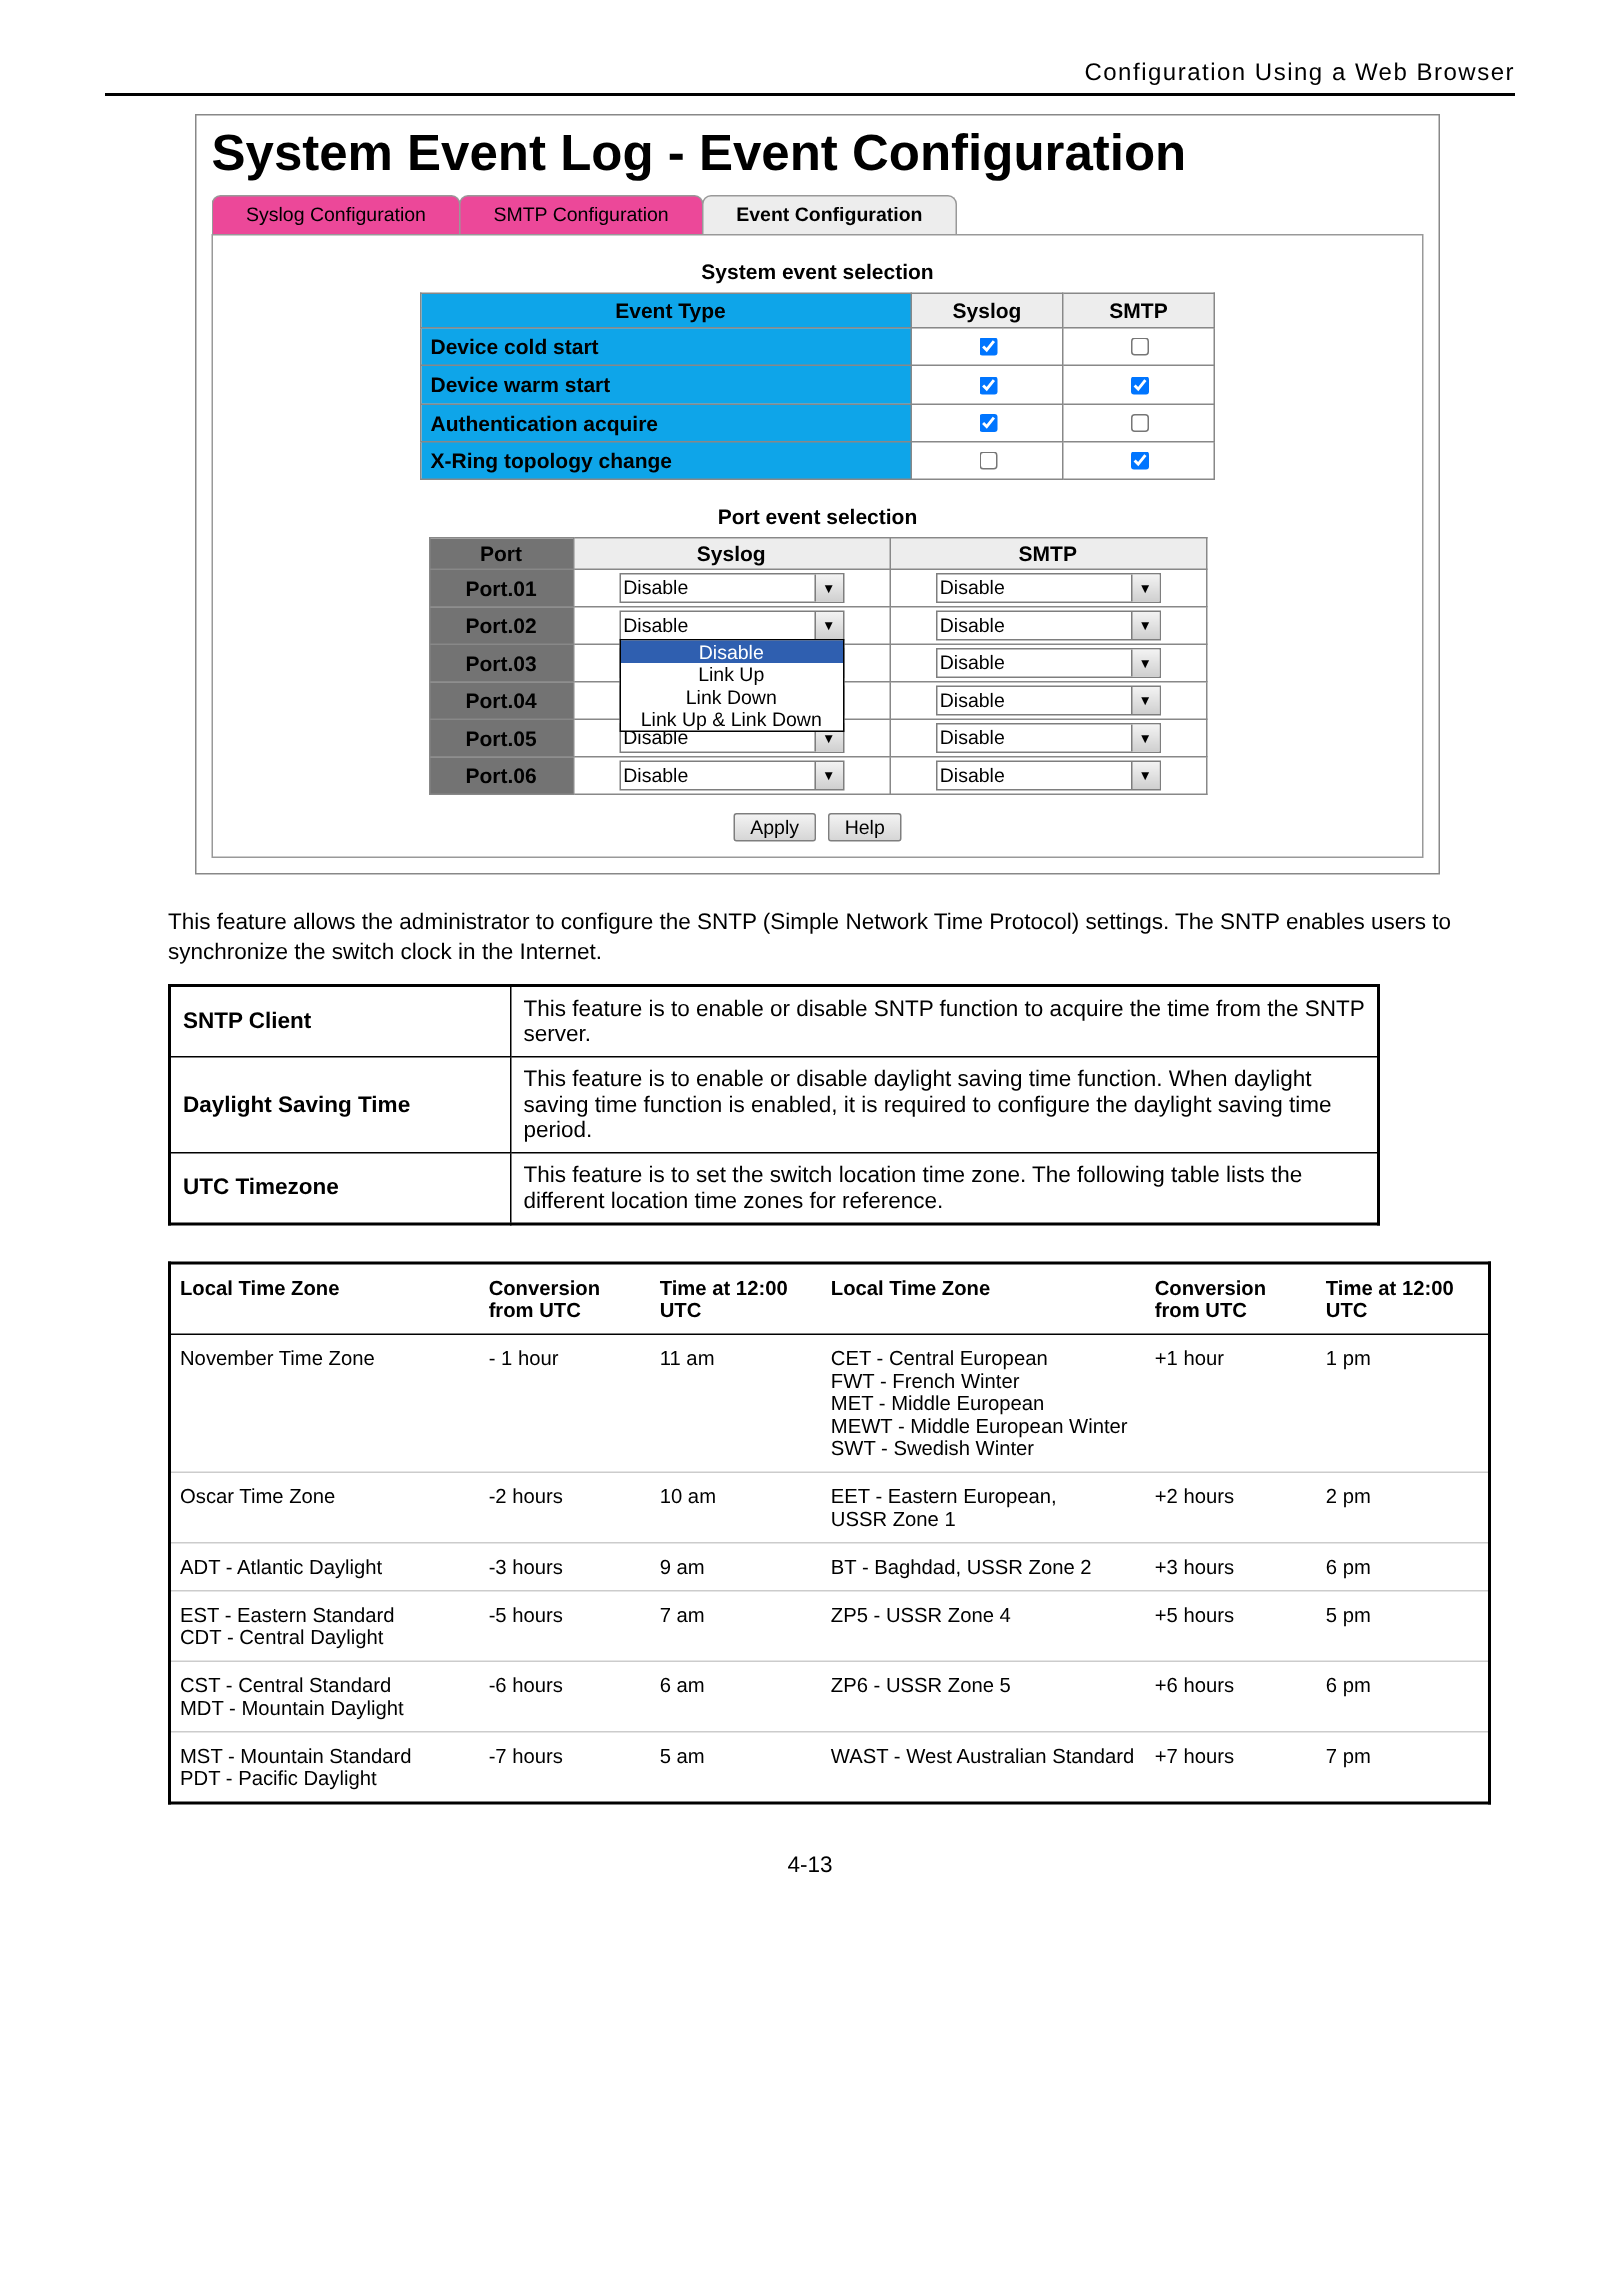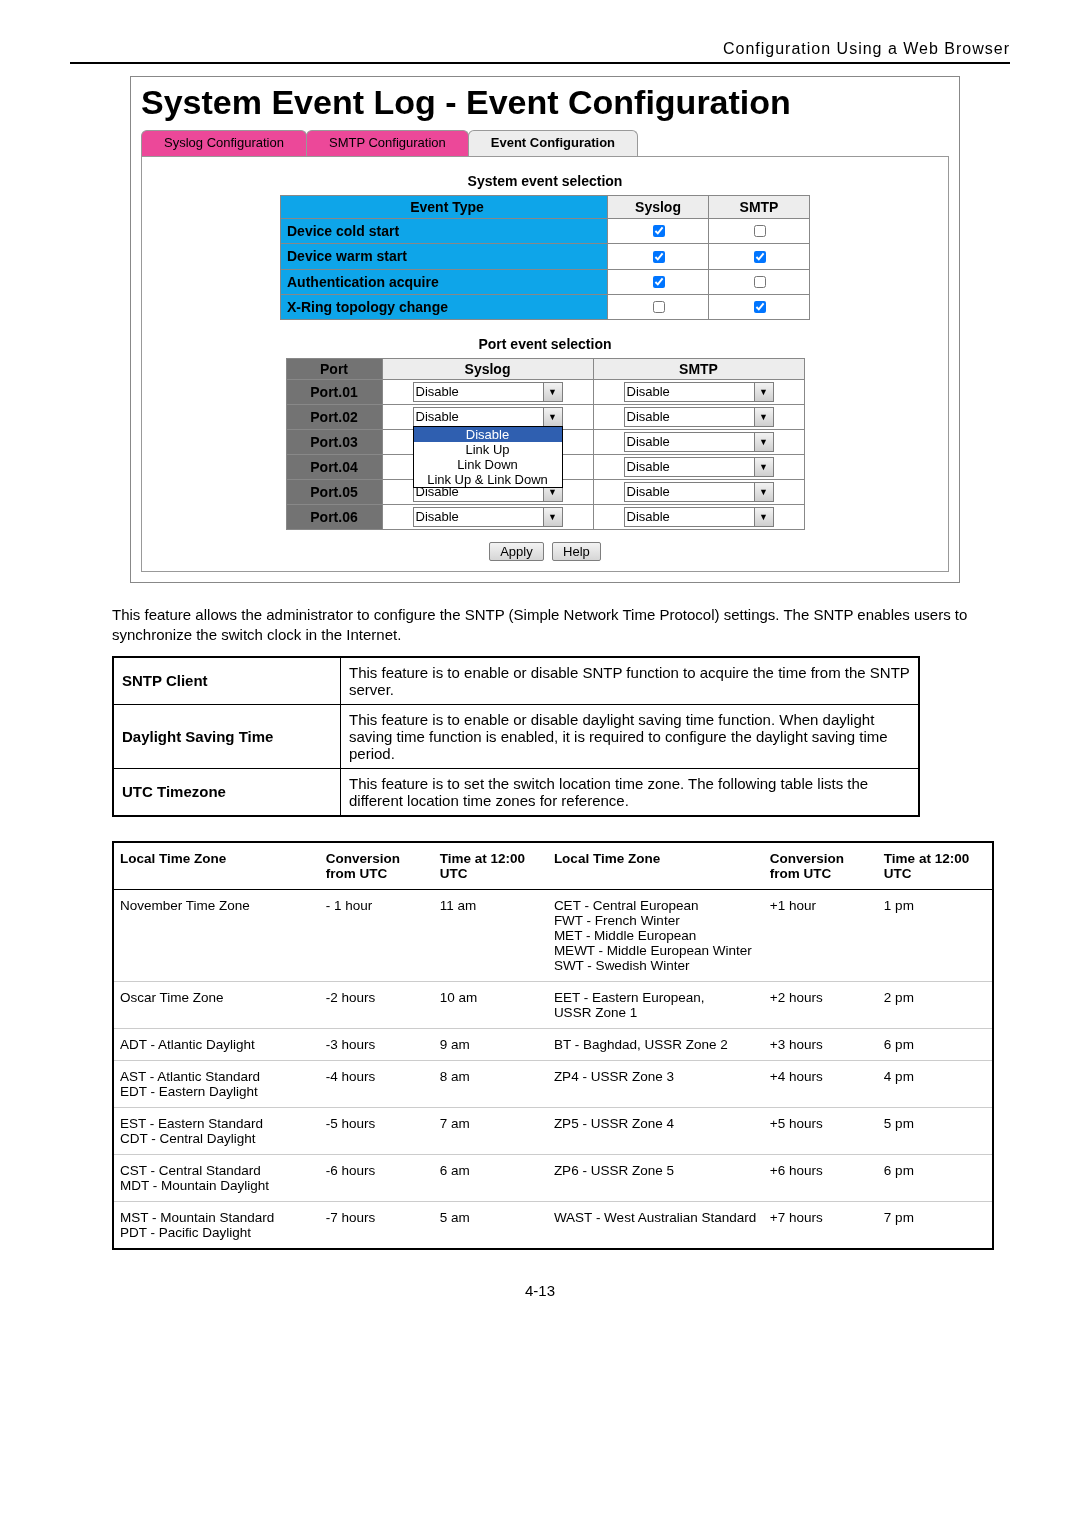--- a/index.html
+++ b/index.html
@@ -355,28 +355,20 @@
           </tr>
           <tr>
             <td>ADT - Atlantic Daylight</td>
             <td>-3 hours</td>
             <td>9 am</td>
             <td>BT - Baghdad, USSR Zone 2</td>
             <td>+3 hours</td>
             <td>6 pm</td>
           </tr>
           <tr>
-            <td>AST - Atlantic Standard<br>EDT - Eastern Daylight</td>
-            <td>-4 hours</td>
-            <td>8 am</td>
-            <td>ZP4 - USSR Zone 3</td>
-            <td>+4 hours</td>
-            <td>4 pm</td>
-          </tr>
-          <tr>
             <td>EST - Eastern Standard<br>CDT - Central Daylight</td>
             <td>-5 hours</td>
             <td>7 am</td>
             <td>ZP5 - USSR Zone 4</td>
             <td>+5 hours</td>
             <td>5 pm</td>
           </tr>
           <tr>
             <td>CST - Central Standard<br>MDT - Mountain Daylight</td>
             <td>-6 hours</td>

